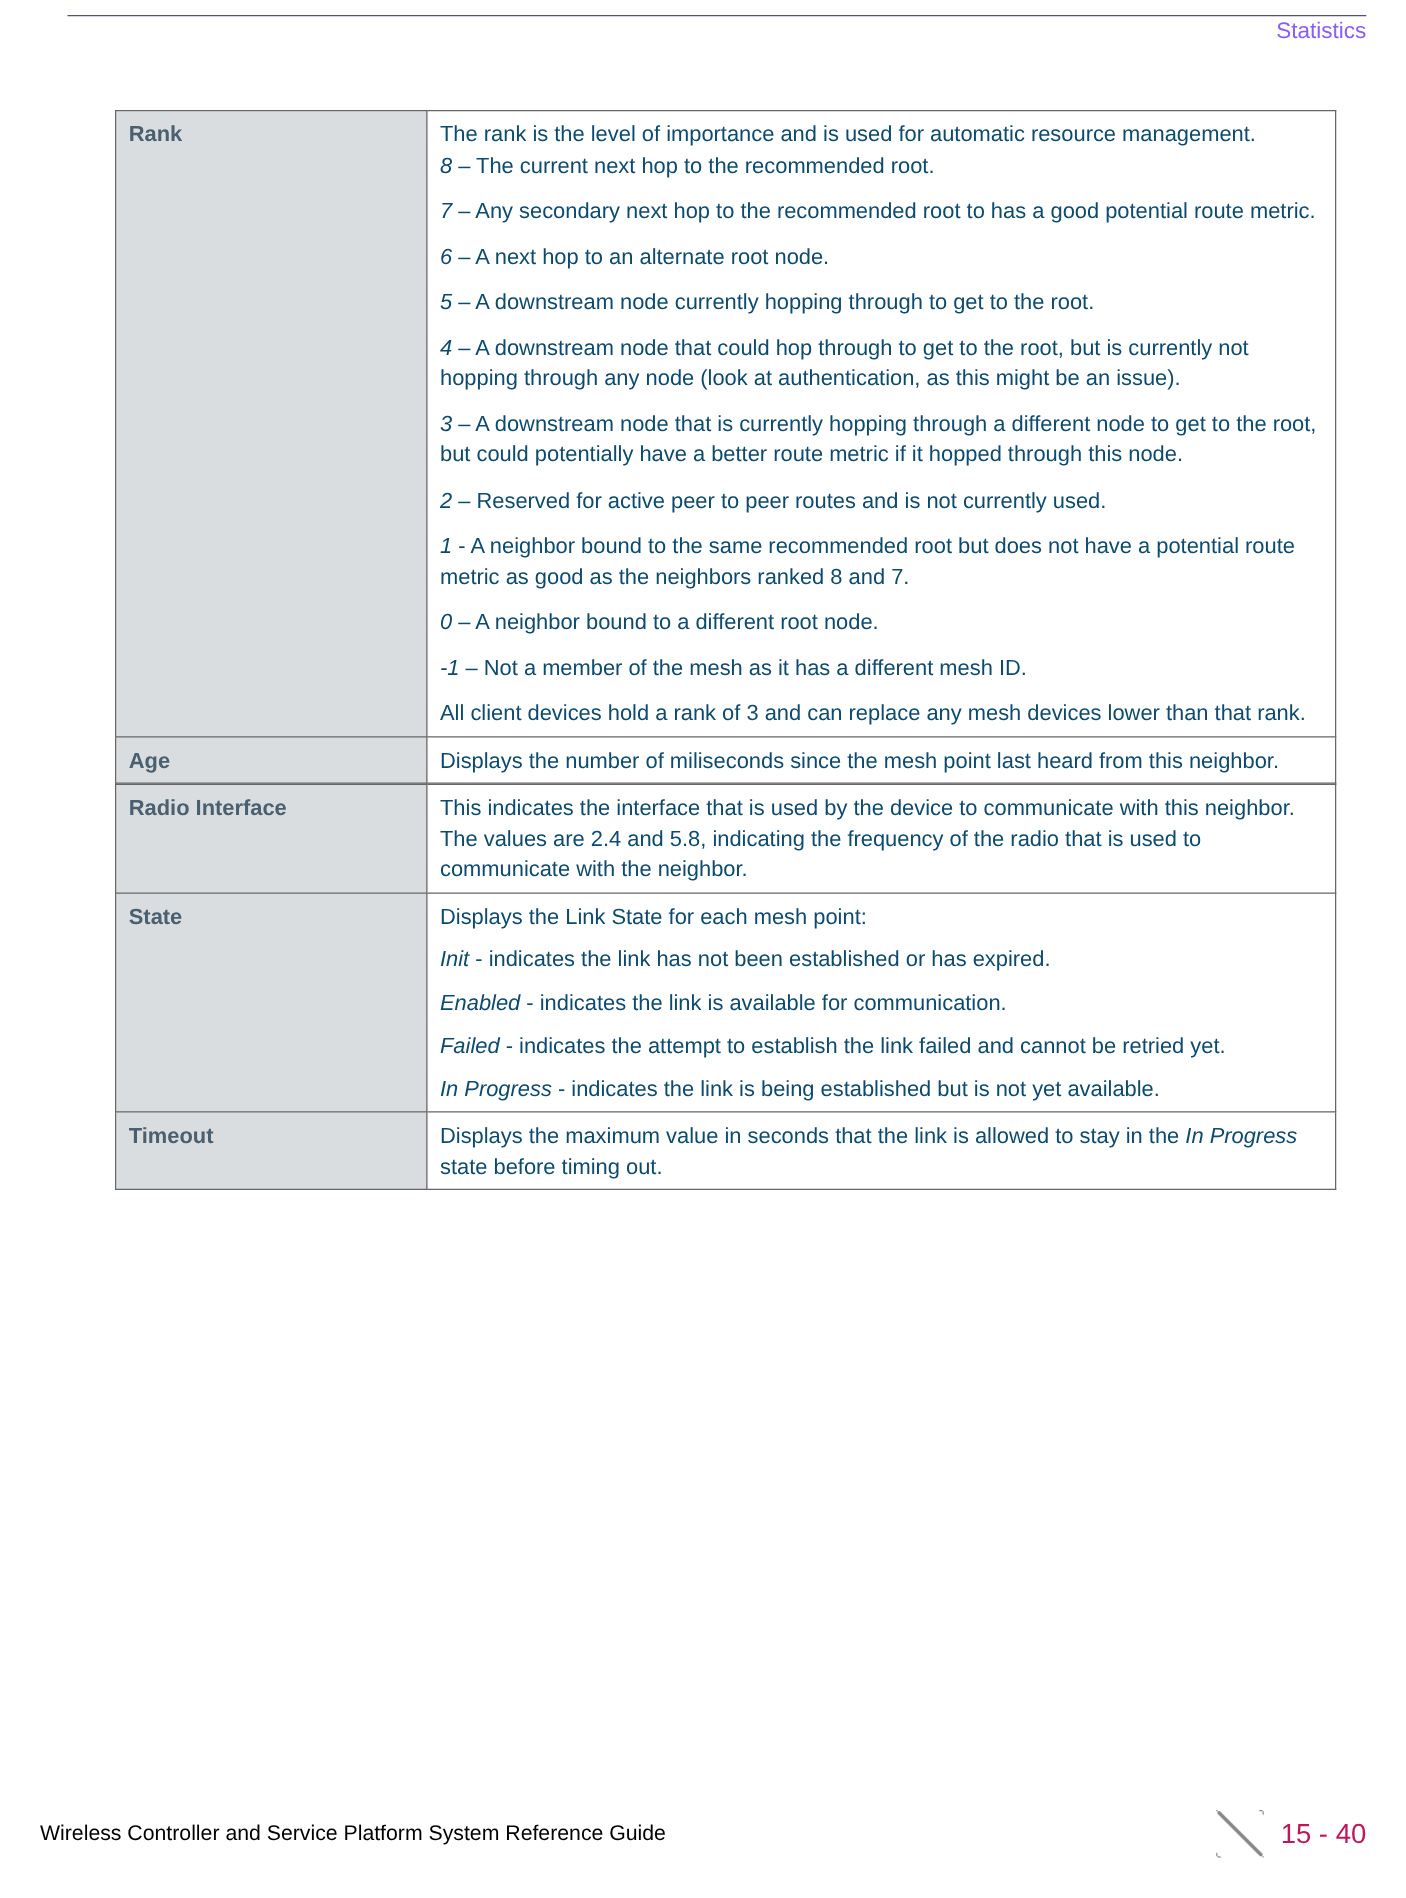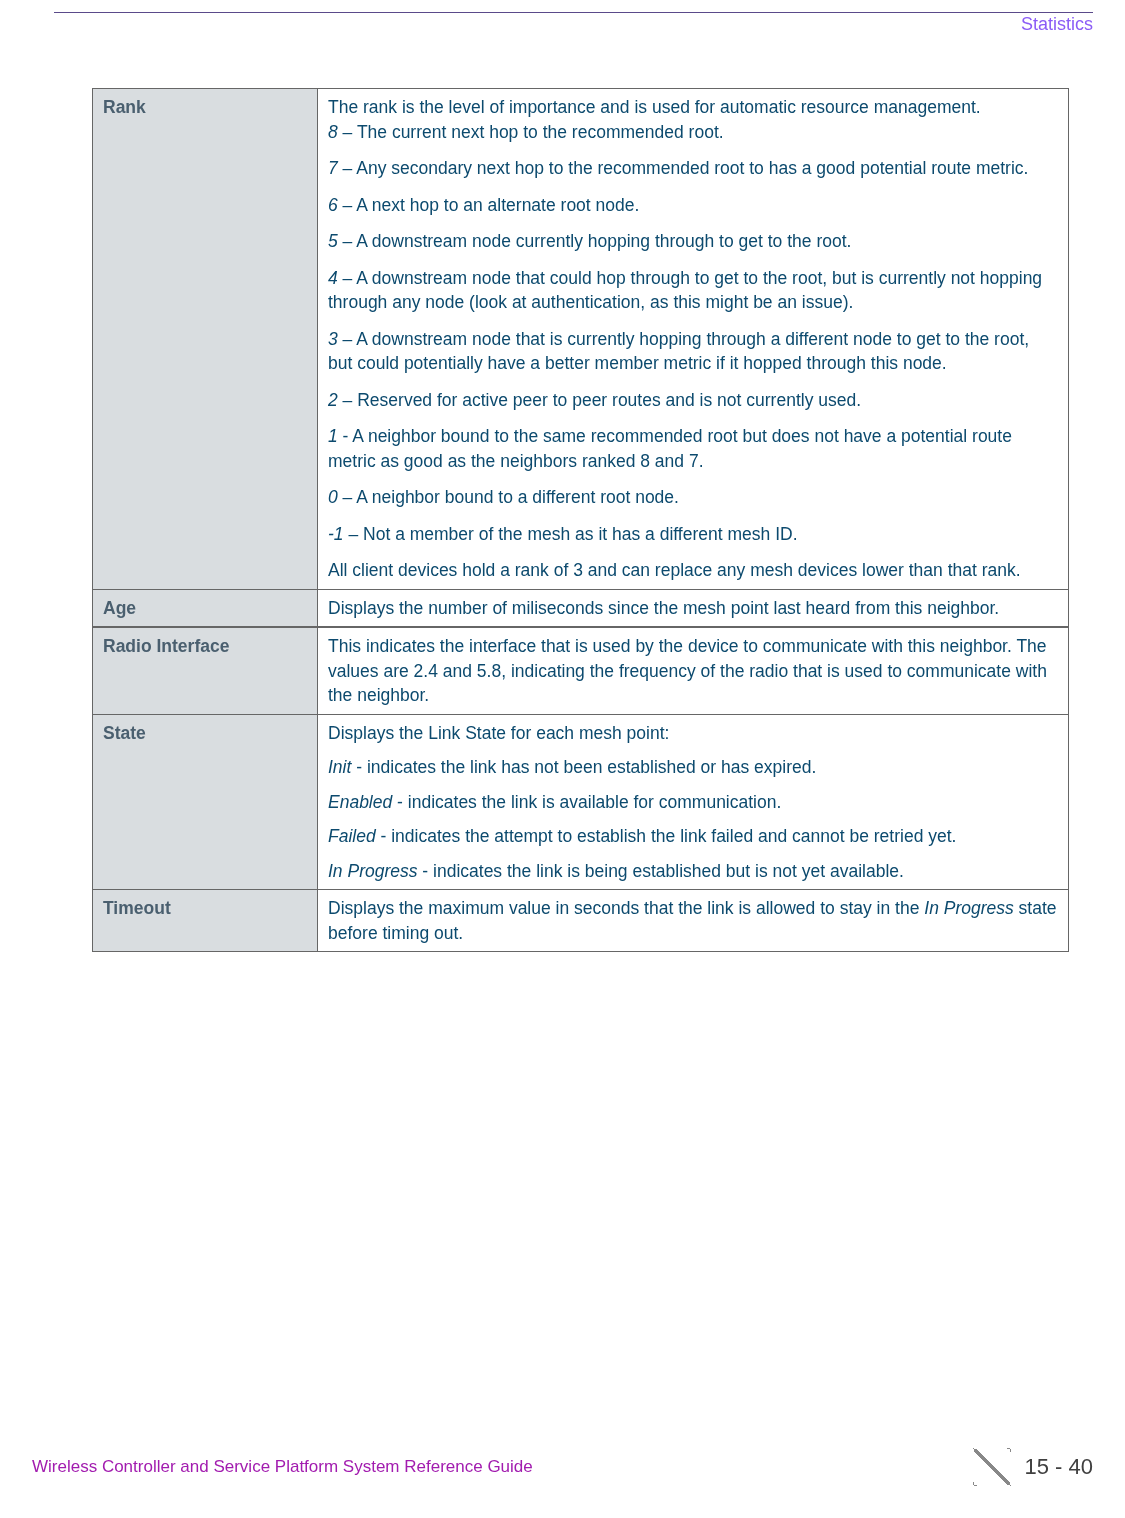--- a/index.html
+++ b/index.html
@@ -42,21 +42,21 @@
       border: 1px solid #666;
       padding: 6px 10px;
       vertical-align: top;
       font-size: 17.5px;
       line-height: 1.4;
     }
     td.label-cell {
       background: #d9dde0;
       color: #4a5f6f;
       font-weight: bold;
-      width: 225px;
+      width: 249px;
     }
     td.desc-cell {
       background: #fff;
       color: #0c4a6e;
     }
     .intro-text {
       margin: 16px 0 12px -62px;
       font-size: 18px;
       color: #333;
     }
@@ -69,25 +69,25 @@
       position: absolute;
       bottom: 32px;
       left: 32px;
       right: 32px;
       display: flex;
       justify-content: space-between;
       align-items: center;
     }
     .footer-left {
       font-size: 17px;
-      color: #a21caf;
+      color: #000000;
     }
     .footer-right {
       font-size: 22px;
-      color: #404040;
+      color: #be185d;
       display: flex;
       align-items: center;
       gap: 14px;
     }
     .slash-mark {
       width: 38px;
       height: 38px;
       position: relative;
     }
     .slash-mark::before {
@@ -112,21 +112,21 @@
       <td class="label-cell">Rank</td>
       <td class="desc-cell">
         <div class="rank-block">
           <span>The rank is the level of importance and is used for automatic resource management.</span><br>
           <em>8</em><span> – </span><span>The current next hop to the recommended root.</span>
         </div>
         <div class="rank-block"><em>7</em><span> – </span><span>Any secondary next hop to the recommended root to has a good potential route metric.</span></div>
         <div class="rank-block"><em>6</em><span> – </span><span>A next hop to an alternate root node.</span></div>
         <div class="rank-block"><em>5</em><span> – </span><span>A downstream node currently hopping through to get to the root.</span></div>
         <div class="rank-block"><em>4</em><span> – </span><span>A downstream node that could hop through to get to the root, but is currently not hopping through any node (look at authentication, as this might be an issue).</span></div>
-        <div class="rank-block"><em>3</em><span> – </span><span>A downstream node that is currently hopping through a different node to get to the root, but could potentially have a better member metric if it hopped through this node.</span></div>
+        <div class="rank-block"><em>3</em><span> – </span><span>A downstream node that is currently hopping through a different node to get to the root, but could potentially have a better route metric if it hopped through this node.</span></div>
         <div class="rank-block"><em>2</em><span> – </span><span>Reserved for active peer to peer routes and is not currently used.</span></div>
         <div class="rank-block"><em>1</em><span> - </span><span>A neighbor bound to the same recommended root but does not have a potential route metric as good as the neighbors ranked 8 and 7.</span></div>
         <div class="rank-block"><em>0</em><span> – </span><span>A neighbor bound to a different root node.</span></div>
         <div class="rank-block"><em>-1</em><span> – </span><span>Not a member of the mesh as it has a different mesh ID.</span></div>
         <div class="rank-block">All client devices hold a rank of 3 and can replace any mesh devices lower than that rank.</div>
       </td>
     </tr>
     <tr>
       <td class="label-cell">Age</td>
       <td class="desc-cell">Displays the number of miliseconds since the mesh point last heard from this neighbor.</td>

